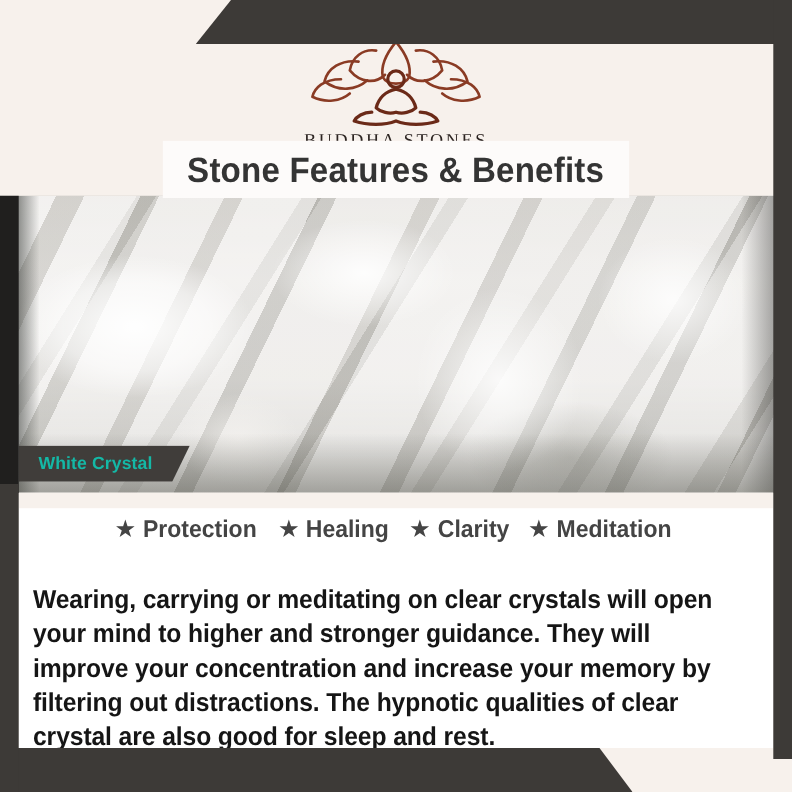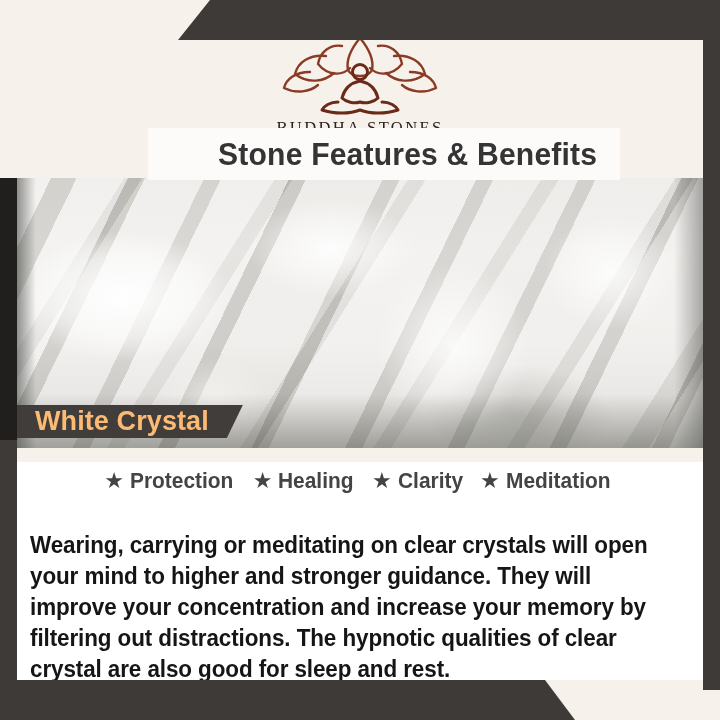--- a/index.html
+++ b/index.html
@@ -102,21 +102,20 @@
     position: absolute;
     left: 148px;
     top: 128px;
     width: 424px;
     height: 52px;
     background: #fdfbfa;
     z-index: 4;
     display: flex;
     align-items: center;
     justify-content: center;
-    padding-left: 48px;
   }
   .title-banner .title-text {
     font-family: "Liberation Sans Narrow", "Liberation Sans", sans-serif;
     font-weight: bold;
     font-size: 32px;
     color: #343434;
     letter-spacing: 0.2px;
     transform: scaleX(0.94);
     white-space: nowrap;
   }
@@ -175,22 +174,22 @@
     padding: 0 34px 0 18px;
     background: #403d3a;
     clip-path: polygon(0 0, 100% 0, calc(100% - 16px) 100%, 0 100%);
     display: flex;
     align-items: center;
     z-index: 5;
   }
   .stone-tag .tag-text {
     font-family: "Liberation Sans", sans-serif;
     font-weight: bold;
-    font-size: 27px;
-    color: #fdba74;
+    font-size: 16px;
+    color: #14b8a6;
     letter-spacing: .1px;
     white-space: nowrap;
   }
 
   
   .content {
     position: absolute;
     left: 17px;
     top: 448px;
     width: 686px;

